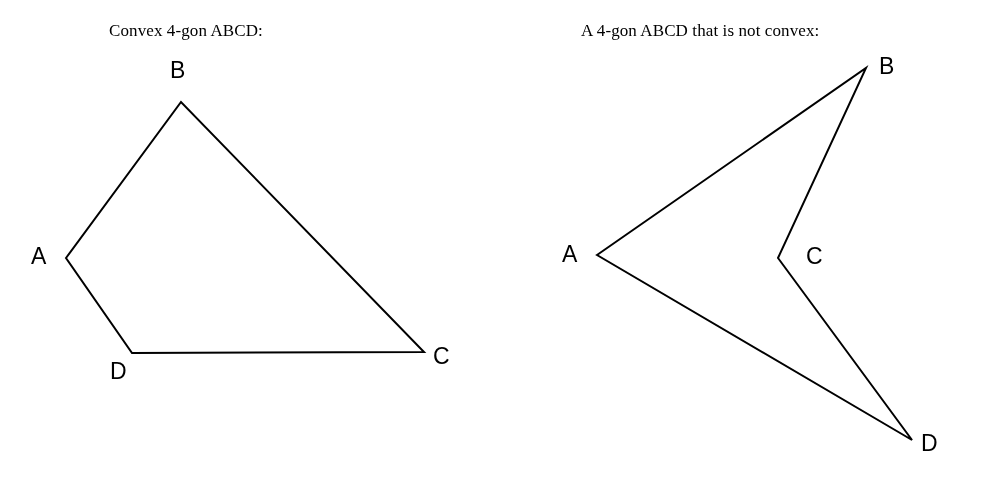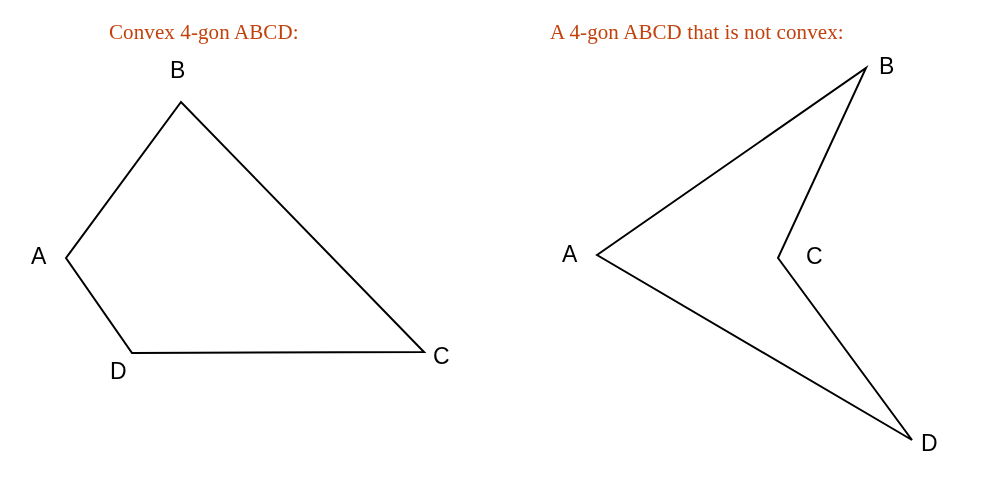--- a/index.html
+++ b/index.html
@@ -21,23 +21,23 @@
     position: absolute;
     left: 0;
     top: 0;
     width: 989px;
     height: 492px;
   }
 
   .figure-caption {
     position: absolute;
     font-family: "Liberation Serif", serif;
-    font-size: 21px;
+    font-size: 17px;
     line-height: 1;
-    color: #c2410c;
+    color: #000000;
     white-space: nowrap;
     letter-spacing: 0.1px;
   }
 
   #caption-convex {
     left: 109px;
     top: 22px;
   }
 
   #caption-nonconvex {
@@ -82,21 +82,21 @@
 
   <svg class="polygon-svg" id="svg-convex" viewBox="0 0 989 492">
     <polygon class="polygon-outline" id="poly-convex" points="66,258 181,102 424,352 132,353"></polygon>
   </svg>
 
   <div class="vertex-label" id="lbl-convex-A" style="left: 31px; top: 245px;">A</div>
   <div class="vertex-label" id="lbl-convex-B" style="left: 170px; top: 59px;">B</div>
   <div class="vertex-label" id="lbl-convex-C" style="left: 433px; top: 345px;">C</div>
   <div class="vertex-label" id="lbl-convex-D" style="left: 110px; top: 360px;">D</div>
 
-  <div class="figure-caption" id="caption-nonconvex" style="left: 550px; top: 22px;">A 4-gon ABCD that is not convex:</div>
+  <div class="figure-caption" id="caption-nonconvex" style="left: 581px; top: 22px;">A 4-gon ABCD that is not convex:</div>
 
   <svg class="polygon-svg" id="svg-nonconvex" viewBox="0 0 989 492">
     <polygon class="polygon-outline" id="poly-nonconvex" points="597,255 866,68 778,258 912,440"></polygon>
   </svg>
 
   <div class="vertex-label" id="lbl-nonconvex-A" style="left: 562px; top: 243px;">A</div>
   <div class="vertex-label" id="lbl-nonconvex-B" style="left: 879px; top: 55px;">B</div>
   <div class="vertex-label" id="lbl-nonconvex-C" style="left: 806px; top: 245px;">C</div>
   <div class="vertex-label" id="lbl-nonconvex-D" style="left: 921px; top: 432px;">D</div>
 

